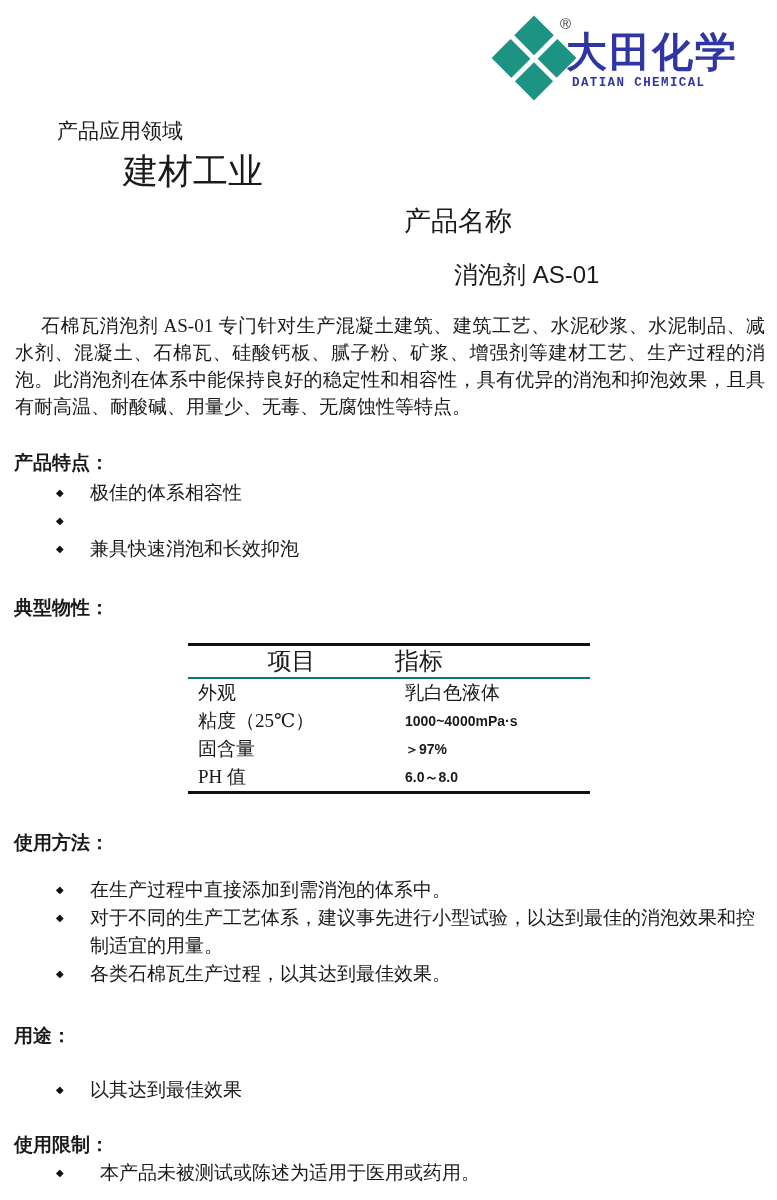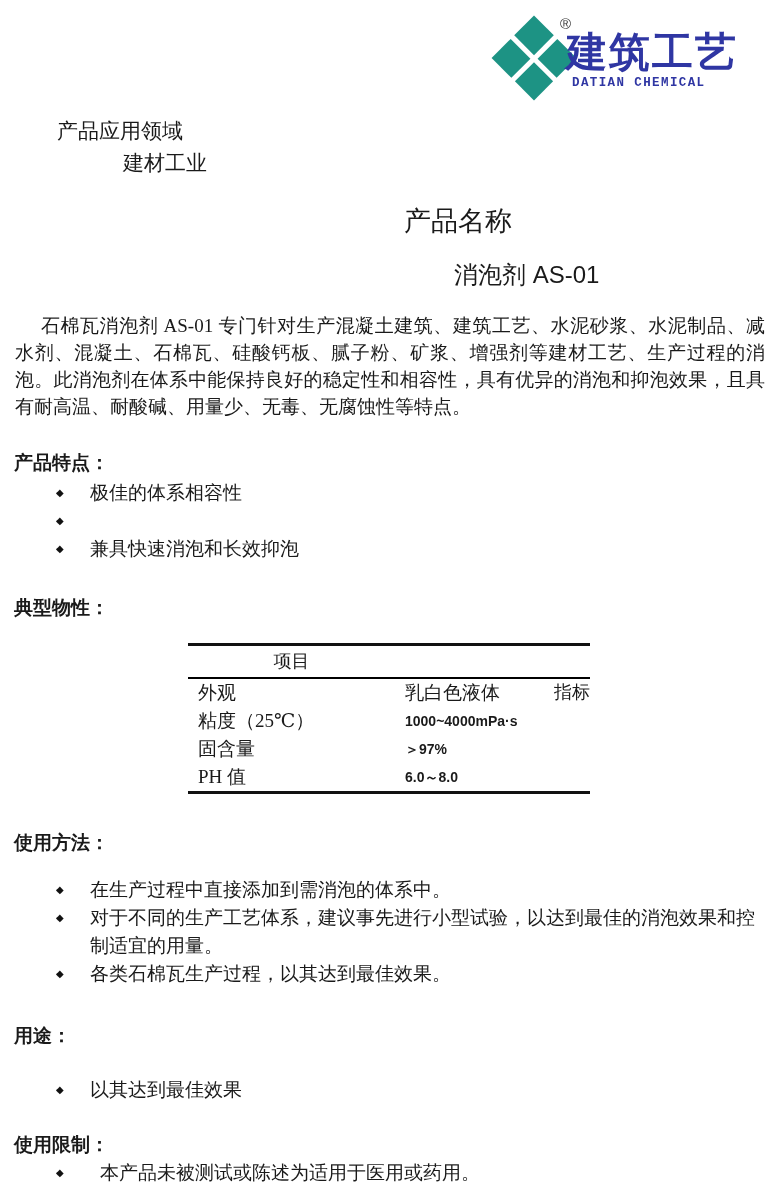--- a/index.html
+++ b/index.html
@@ -25,21 +25,21 @@
     color:var(--blue); letter-spacing:2px; white-space:nowrap;
     font-family:"Liberation Sans","DejaVu Sans",sans-serif; }
   .brand-en{ left:572px; top:76px; font-size:12.5px; font-weight:700;
     color:var(--blue); letter-spacing:1.4px; white-space:nowrap;
     font-family:Liberation Mono, monospace; }
 
   
   .h-sans{ font-family:"Liberation Sans","DejaVu Sans",sans-serif; font-weight:400;
     white-space:nowrap; line-height:1.15; }
   .app-label{ left:57px;  top:119px; font-size:21px; }
-  .app-value{ left:123px; top:151px; font-size:21px;text-align:right; }
+  .app-value{ left:123px; top:151px; font-size:35px;text-align:right; }
   .pname-label{ left:404px; top:206px; font-size:27px; }
   .pname-value{ left:454px; top:261px; font-size:24px; }
 
   
   .intro{
     left:14px; top:311px; width:750px;
     font-size:19px; line-height:27px; text-align:justify; text-indent:26px;
   }
   .sec-title{ left:14px; font-size:19px; font-weight:700; white-space:nowrap; }
 
@@ -48,44 +48,44 @@
   .bitem{ display:flex; align-items:flex-start; }
   .bitem .mk{ flex:0 0 12px; margin-left:56px; font-size:10px; line-height:28px;
     color:#111; font-family:"DejaVu Sans",sans-serif; }
   .bitem .txt{ margin-left:22px; font-size:19px; line-height:28px; max-width:668px; }
   .bitem .txt.indent-extra{ margin-left:32px; }
 
   
   .ptable{ left:188px; top:643px; width:402px;
     border-top:3px solid #111; border-bottom:3px solid #111; }
   .ptable .hrow{ display:flex; height:31px; line-height:31px;
-    border-bottom:2px solid #000000; font-size:18px;flex-direction:column; }
+    border-bottom:2px solid #0f766e; font-size:24px; }
   .ptable .hrow .hc1{ width:207px; text-align:center; }
-  .ptable .hrow .hc2{ flex:1; text-align:right; }
+  .ptable .hrow .hc2{ flex:1; text-align:left; }
   .ptable .drow{ display:flex; height:28px; line-height:28px; font-size:19px; }
   .ptable .dc1{ width:197px; padding-left:10px; }
   .ptable .dc2{ flex:1; padding-left:10px; }
   .val-sans{ font-family:"Liberation Sans","DejaVu Sans",sans-serif;
     font-weight:600; font-size:14px; }
 </style>
 </head>
 <body>
 
 <div class="page">
 
   <div class="abs logo-mark">
     <div class="mark-grid">
       <span></span>
         <span></span>
         <span></span>
         <span></span>
     </div>
   </div>
   <div class="abs reg-mark">®</div>
-  <div class="abs brand-cn">建筑工艺</div>
+  <div class="abs brand-cn">大田化学</div>
   <div class="abs brand-en">DATIAN CHEMICAL</div>
 
   <div class="abs h-sans app-label">产品应用领域</div>
   <div class="abs h-sans app-value">建材工业</div>
   <div class="abs h-sans pname-label">产品名称</div>
   <div class="abs h-sans pname-value">消泡剂 AS-01</div>
 
   <p class="abs intro" style="margin:1px">石棉瓦消泡剂 AS-01 专门针对生产混凝土建筑、建筑工艺、水泥砂浆、水泥制品、减水剂、混凝土、石棉瓦、硅酸钙板、腻子粉、矿浆、增强剂等建材工艺、生产过程的消泡。此消泡剂在体系中能保持良好的稳定性和相容性，具有优异的消泡和抑泡效果，且具有耐高温、耐酸碱、用量少、无毒、无腐蚀性等特点。</p>
 
   <div class="abs sec-title" style="top:450px">产品特点：</div>

